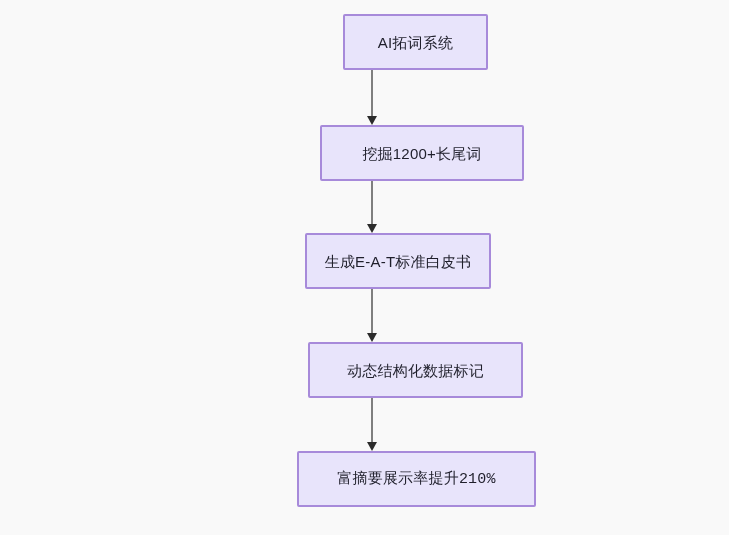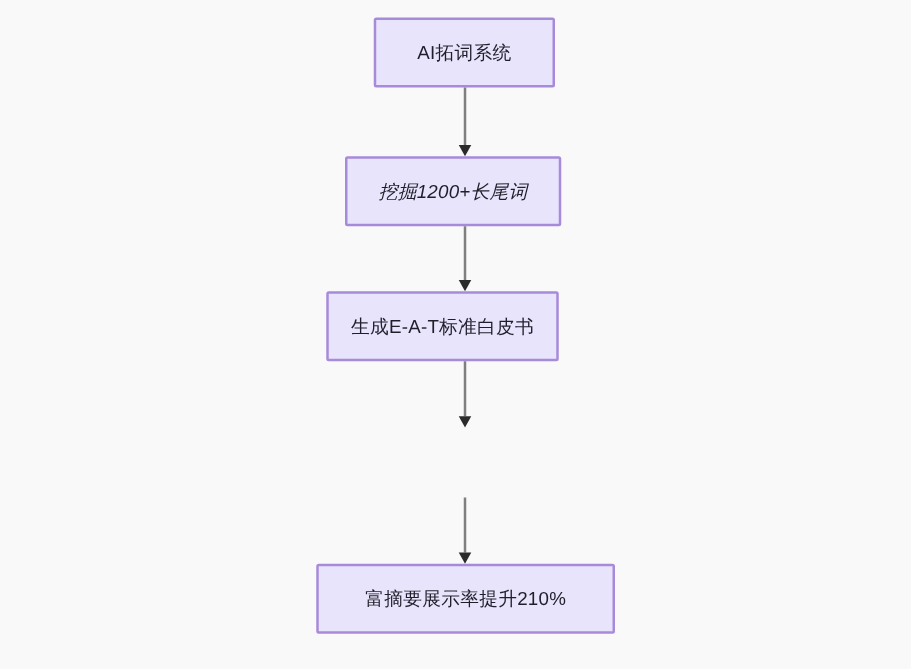--- a/index.html
+++ b/index.html
@@ -26,20 +26,21 @@
     border: 2px solid #a78ada;
     border-radius: 2px;
     display: flex;
     align-items: center;
     justify-content: center;
     color: #1f1f2b;
     font-size: 15px;
     line-height: 1;
     letter-spacing: 0.2px;
     white-space: nowrap;
+    margin-left: 44px;
   }
   .node-label {
     display: block;
   }
   .edge {
     position: absolute;
     width: 2px;
     background: #7f7f7f;
   }
   .arrowhead {
@@ -56,35 +57,38 @@
 
 <div id="flowchart">
 
   <div class="node" style="left:299px; top:14px; width:145px;">
     <span class="node-label">AI拓词系统</span>
   </div>
 
   <div class="edge" style="left:371px; top:70px; height:46px;"></div>
   <div class="arrowhead" style="left:367px; top:116px;"></div>
 
-  <div class="node" style="left:276px; top:125px; width:173px;font-style:italic;">
+  <div class="node" style="left:276px; top:125px; width:204px;">
     <span class="node-label">挖掘1200+长尾词</span>
   </div>
 
   <div class="edge" style="left:371px; top:181px; height:43px;"></div>
   <div class="arrowhead" style="left:367px; top:224px;"></div>
 
   <div class="node" style="left:261px; top:233px; width:186px;">
     <span class="node-label">生成E-A-T标准白皮书</span>
   </div>
 
   <div class="edge" style="left:371px; top:289px; height:44px;"></div>
   <div class="arrowhead" style="left:367px; top:333px;"></div>
 
+  <div class="node" style="left:264px; top:342px; width:215px;">
+    <span class="node-label">动态结构化数据标记</span>
+  </div>
 
   <div class="edge" style="left:371px; top:398px; height:44px;"></div>
   <div class="arrowhead" style="left:367px; top:442px;"></div>
 
-  <div class="node" style="left:253px; top:451px; width:239px;">
+  <div class="node" style="left:253px; top:451px; width:239px;font-family:Liberation Mono, monospace;">
     <span class="node-label">富摘要展示率提升210%</span>
   </div>
 
 </div>
 
 </body></html>

